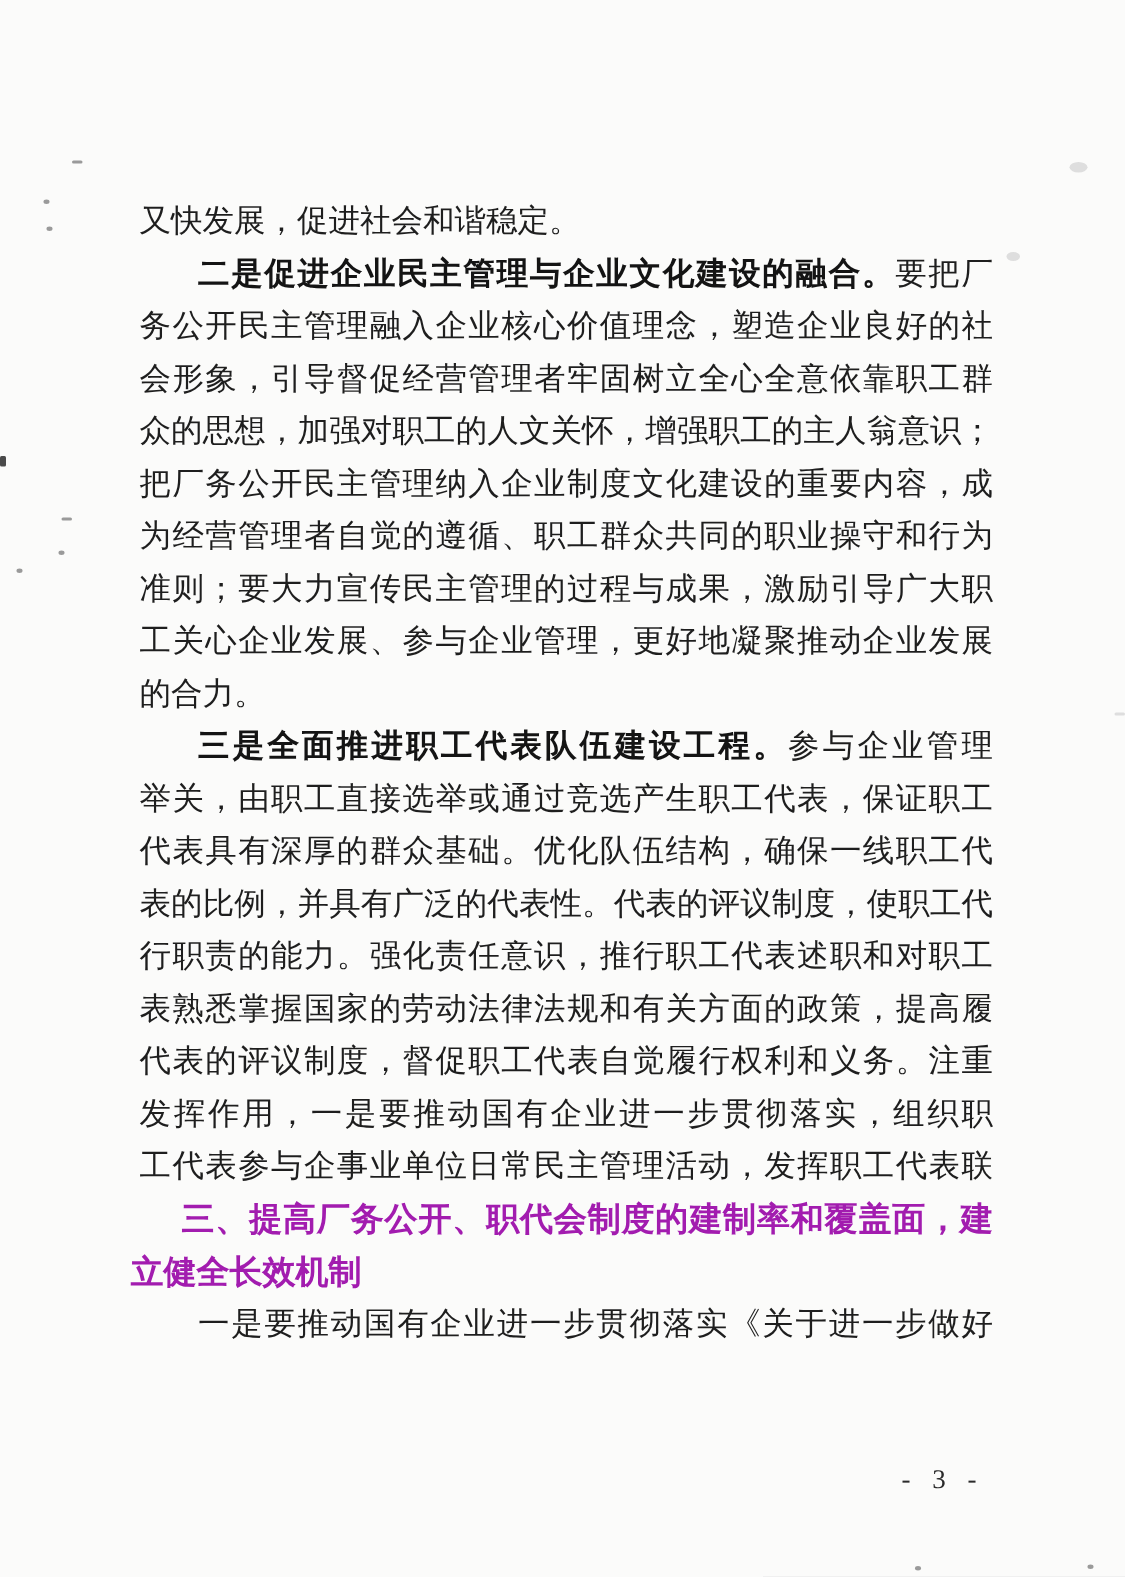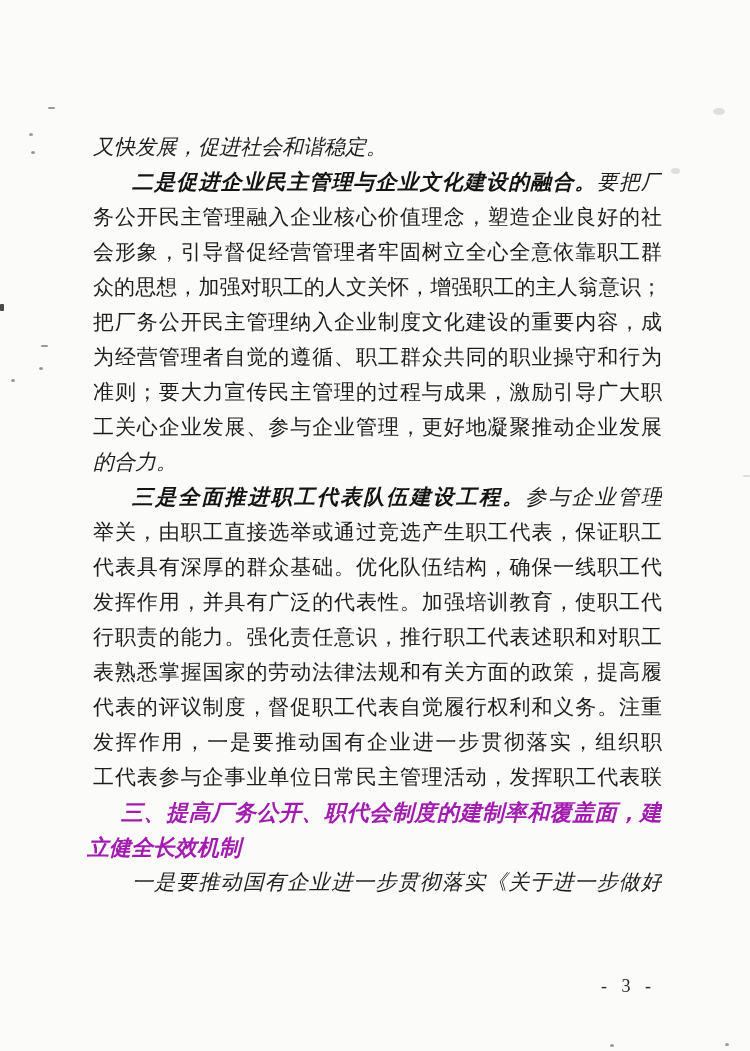--- a/index.html
+++ b/index.html
@@ -26,25 +26,23 @@
     line-height: 35px;
     font-size: 21px;
     color: #1e1e1e;
     text-align: justify;
     text-align-last: justify;
     overflow: hidden;
   }
   .line.noj {
     text-align: left;
     text-align-last: left;
-    font-style: italic;
   }
   .line.ind {
     padding-left: 39px;
-    font-style: italic;
   }
   .line .lead {
     font-weight: 700;
     color: #141414;
   }
   .line.head {
     font-family: "Liberation Sans", sans-serif;
     font-weight: 700;
     font-size: 22px;
     color: #a21caf;
@@ -87,21 +85,21 @@
     <div class="line"><span>会形象，引导督促经营管理者牢固树立全心全意依靠职工群</span></div>
     <div class="line"><span>众的思想，加强对职工的人文关怀，增强职工的主人翁意识；</span></div>
     <div class="line"><span>把厂务公开民主管理纳入企业制度文化建设的重要内容，成</span></div>
     <div class="line"><span>为经营管理者自觉的遵循、职工群众共同的职业操守和行为</span></div>
     <div class="line"><span>准则；要大力宣传民主管理的过程与成果，激励引导广大职</span></div>
     <div class="line"><span>工关心企业发展、参与企业管理，更好地凝聚推动企业发展</span></div>
     <div class="line noj"><span>的合力。</span></div>
     <div class="line ind"><span class="lead">三是全面推进职工代表队伍建设工程。</span><span>参与企业管理</span></div>
     <div class="line"><span>举关，由职工直接选举或通过竞选产生职工代表，保证职工</span></div>
     <div class="line"><span>代表具有深厚的群众基础。优化队伍结构，确保一线职工代</span></div>
-    <div class="line"><span>发挥作用，并具有广泛的代表性。加强培训教育，使职工代</span></div>
+    <div class="line"><span>表的比例，并具有广泛的代表性。代表的评议制度，使职工代</span></div>
     <div class="line"><span>行职责的能力。强化责任意识，推行职工代表述职和对职工</span></div>
     <div class="line"><span>表熟悉掌握国家的劳动法律法规和有关方面的政策，提高履</span></div>
     <div class="line"><span>代表的评议制度，督促职工代表自觉履行权利和义务。注重</span></div>
     <div class="line"><span>发挥作用，一是要推动国有企业进一步贯彻落实，组织职</span></div>
     <div class="line"><span>工代表参与企事业单位日常民主管理活动，发挥职工代表联</span></div>
     <div class="line head ind"><span>三、提高厂务公开、职代会制度的建制率和覆盖面，建</span></div>
     <div class="line head noj shift"><span>立健全长效机制</span></div>
     <div class="line ind"><span>一是要推动国有企业进一步贯彻落实《关于进一步做好</span></div>
   </div>
 

